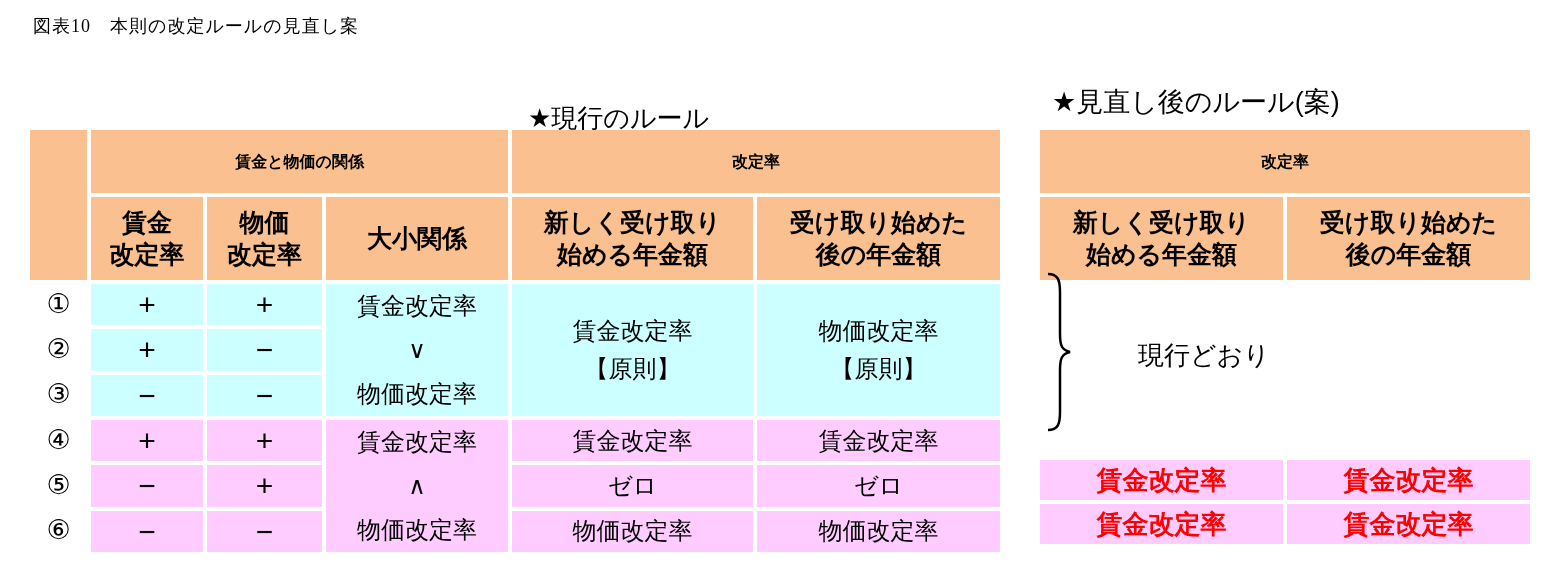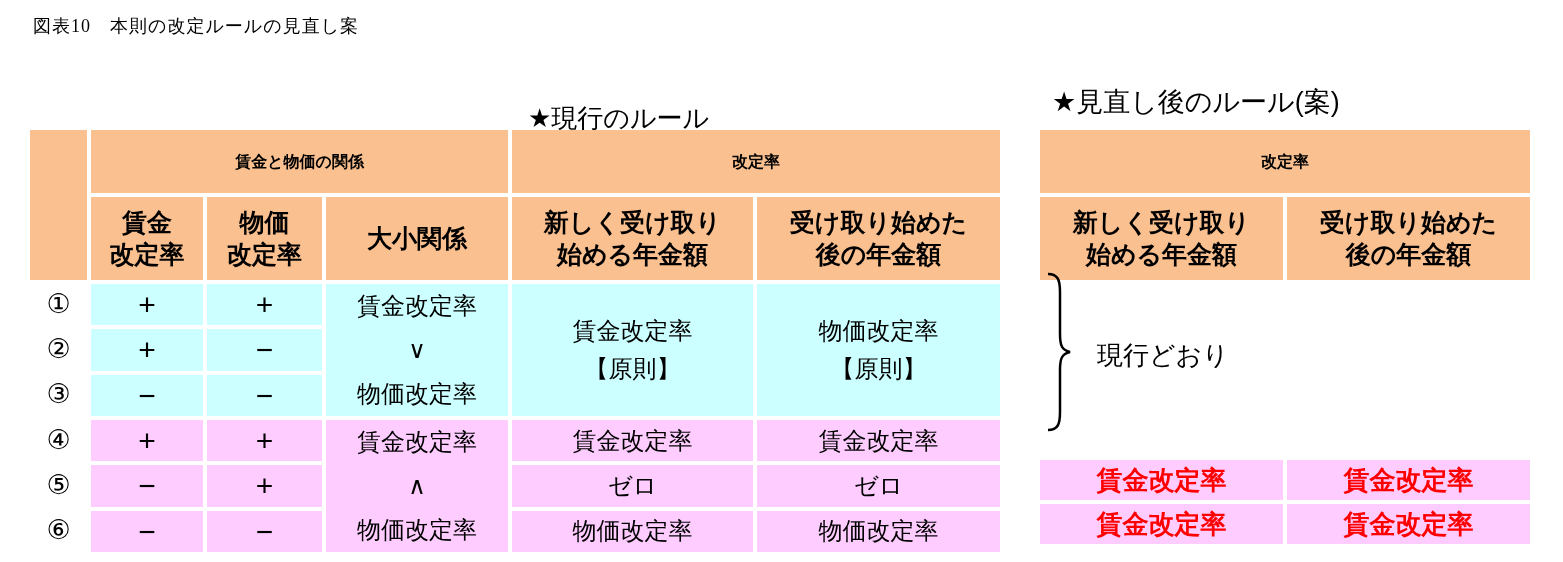--- a/index.html
+++ b/index.html
@@ -33,21 +33,21 @@
   .sign   { font-size:30px; }
   .stack3 { line-height:44px; font-size:24px; }
   .stack2 { line-height:38px; font-size:24px; }
   .spacer td { height:172px; background:transparent; }
   .red-cell { color:var(--red-text,#FF0000); font-weight:bold; font-size:26px; }
 
   .brace {
     position:absolute; left:1046px; top:272px; width:26px; height:160px;
   }
   .unchanged-note {
-    position:absolute; left:1097px; top:338px; font-size:26px; white-space:nowrap;
+    position:absolute; left:1138px; top:338px; font-size:26px; white-space:nowrap;
   }
 </style>
 </head>
 <body>
 
 <div class="page-title">図表10　本則の改定ルールの見直し案</div>
 
 <div class="section-label" id="label-current">★現行のルール</div>
 <div class="section-label" id="label-revised">★見直し後のルール(案)</div>
 

